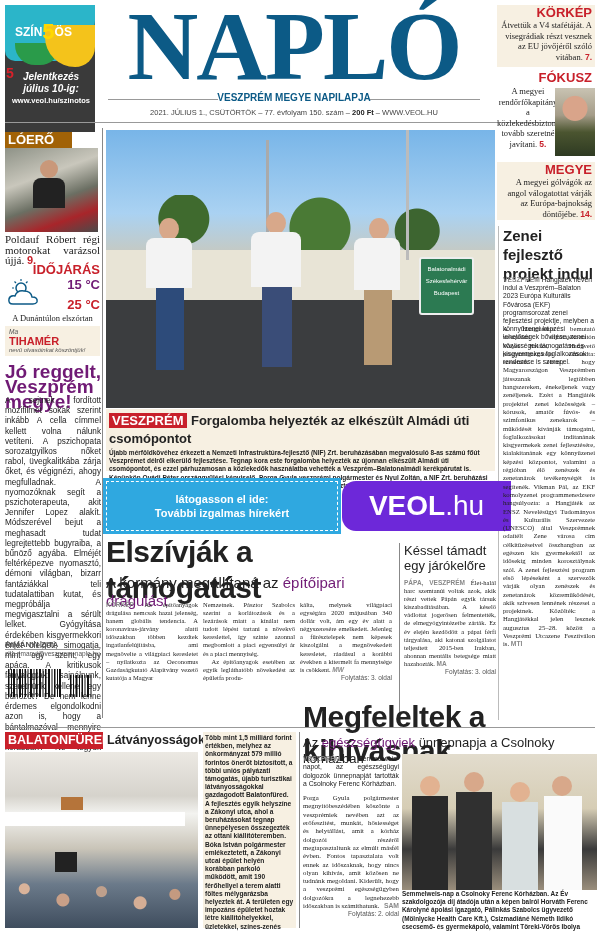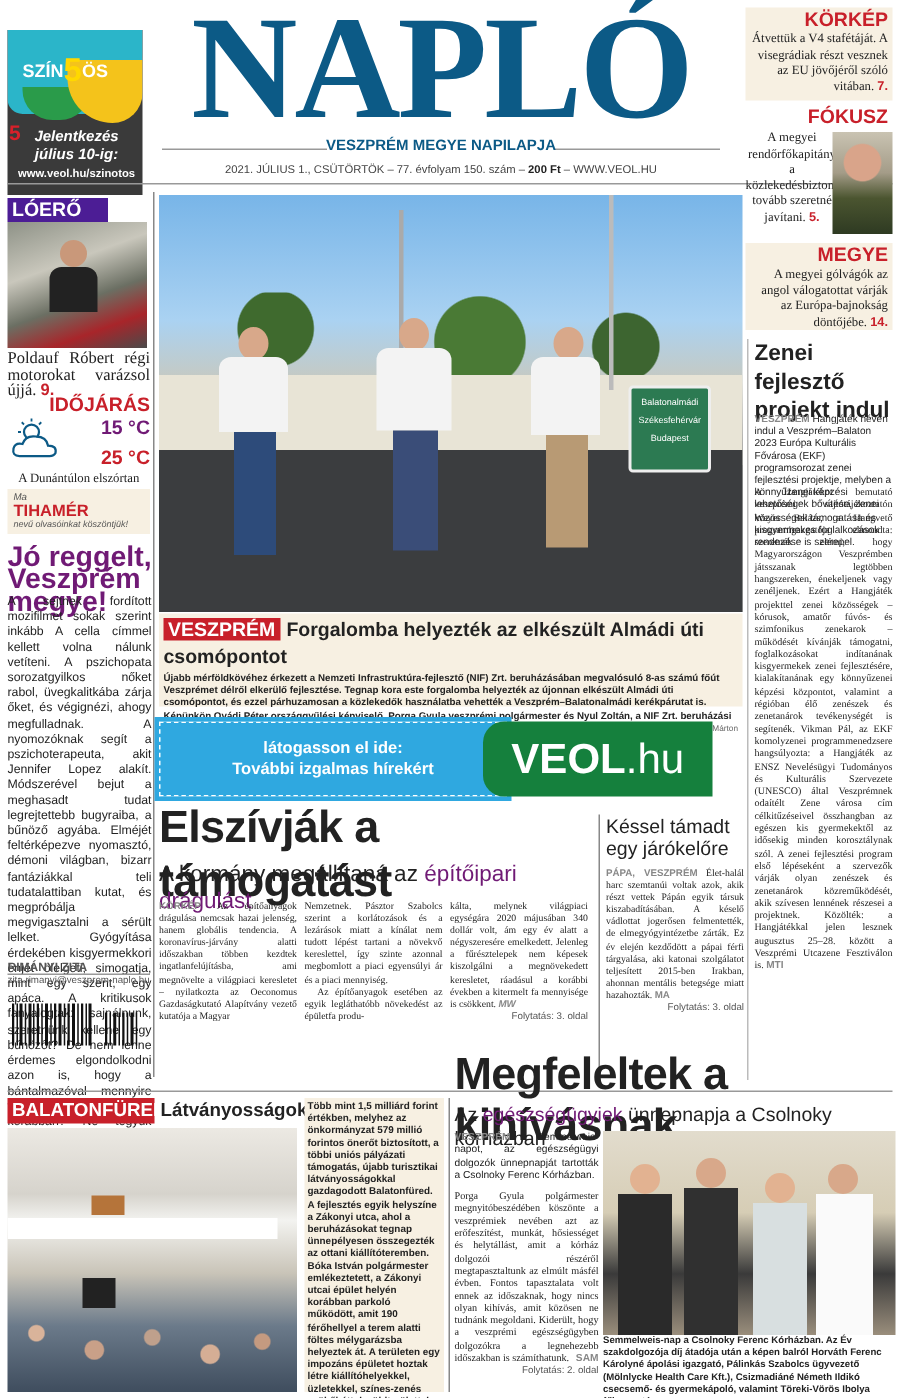--- a/index.html
+++ b/index.html
@@ -6,21 +6,21 @@
 body{width:600px;height:932px;background:#fff;font-family:"Liberation Serif",serif;color:#222;position:relative;overflow:hidden}
 .abs{position:absolute}
 .sans{font-family:"Liberation Sans","DejaVu Sans",sans-serif}
 .red{color:#c8202a}
 .blue{color:#701a75}
 .beige{background:#f7f0e2}
 .rule-v{position:absolute;width:1px;background:#888}
 .rule-h{position:absolute;height:1px;background:#aaa}
 
 
-#promo{left:5px;top:20px;width:90px;height:110px;background:#3a3a3a;overflow:hidden}
+#promo{left:5px;top:5px;width:90px;height:127px;background:#3a3a3a;overflow:hidden}
 #promo .blob{position:absolute;left:0;top:0;width:90px;height:56px;background:#2bb5c9;border-radius:0 0 40px 10px}
 #promo .blob2{position:absolute;left:40px;top:20px;width:50px;height:42px;background:#f4c31b;border-radius:0 0 20px 30px}
 #promo .blob3{position:absolute;left:10px;top:38px;width:45px;height:22px;background:#2a9b4a;border-radius:0 0 20px 20px}
 #promo .brand{position:absolute;left:10px;top:14px;font-size:12px;font-weight:bold;color:#fff;letter-spacing:0}
 #promo .brand b{color:#ffd800;font-size:22px;vertical-align:-3px}
 #promo .txt{position:absolute;left:4px;top:66px;width:84px;text-align:center;color:#fff;font-style:italic;font-weight:bold;font-size:10px;line-height:12px}
 #promo .url{font-size:7.5px;font-style:normal}
 #promo .five{position:absolute;left:1px;top:60px;color:#d8202a;font-weight:bold;font-size:14px}
 
 #logo{left:108px;top:2px;width:372px;height:88px;font-family:"Liberation Serif","DejaVu Serif",serif;font-weight:bold;font-size:98px;line-height:88px;color:#0c5a86;text-align:center;letter-spacing:-2px}
@@ -29,21 +29,21 @@
 #tagline{position:absolute;left:0;width:372px;text-align:center;font-size:10px;font-weight:bold;color:#0c5a86;top:0}
 #dateline{left:108px;top:108px;width:372px;text-align:center;font-size:7.5px;color:#444}
 #dateline b{color:#222}
 
 
 .rbox{position:absolute;left:497px;width:98px}
 .rhead{font-size:13px;font-weight:bold;text-align:right;padding-right:3px}
 .rtext{font-size:8.5px;line-height:10.5px;text-align:right;padding:0 3px}
 
 
-#loero-head{left:5px;top:132px;width:67px;height:16px;background:#4c1d95;color:#fff;font-weight:bold;font-size:13px;padding-left:3px;line-height:16px}
+#loero-head{left:5px;top:132px;width:67px;height:16px;background:#a16207;color:#fff;font-weight:bold;font-size:13px;padding-left:3px;line-height:16px}
 #loero-img{left:5px;top:148px;width:93px;height:84px;background:linear-gradient(160deg,#8e9287 0%,#c9c7bc 35%,#6b6f63 60%,#a8252a 80%,#4a4a4a 100%)}
 #loero-txt{left:5px;top:234px;width:95px;font-size:11px;line-height:10.5px;text-align:justify}
 #weather{left:5px;top:262px;width:95px}
 #weather .h{font-size:13px;font-weight:bold;text-align:right}
 #weather .t{font-size:13px;font-weight:bold;text-align:right;line-height:16px}
 #weather .desc{font-size:8.5px;line-height:10.5px;text-align:center}
 #name-box{left:5px;top:326px;width:95px;height:30px;padding:2px 4px}
 #name-box .ma{font-size:6.5px;font-style:italic;color:#555}
 #name-box .nm{font-size:11px;font-weight:bold;line-height:12px}
 #name-box .sub{font-size:6px;font-style:italic;color:#555}
@@ -64,21 +64,21 @@
 
 #main-caption-box{left:106px;top:409px;width:389px;height:62px;background:#f7f0e2;padding:2px 3px}
 #tag-veszprem{display:inline-block;background:#c8202a;color:#fff;font-weight:bold;font-size:13px;padding:0 3px;line-height:15px}
 #main-head{display:inline;font-size:13px;font-weight:bold;color:#222;line-height:15px}
 #main-body{font-size:6.5px;line-height:8.2px;font-weight:bold;margin-top:2px}
 #main-body .cont{font-weight:normal;color:#555}
 #main-body .credit{float:right;font-weight:normal;font-size:5.5px;color:#666}
 
 #veol-banner{left:106px;top:481px;width:385px;height:50px}
 #veol-left{position:absolute;left:0;top:0;width:232px;height:50px;background:#2fa8e0;border:1.5px dashed #fff;outline:3px solid #2fa8e0;color:#fff;font-weight:bold;font-size:11px;line-height:14px;text-align:center;padding-top:10px}
-#veol-right{position:absolute;left:216px;top:0;width:153px;height:50px;background:#15803d;border-radius:14px 0 0 14px;color:#fff;font-size:28px;font-weight:bold;text-align:center;line-height:50px}
+#veol-right{position:absolute;left:236px;top:0;width:169px;height:50px;background:#6d28d9;border-radius:14px 0 0 14px;color:#fff;font-size:28px;font-weight:bold;text-align:center;line-height:50px}
 #veol-right span{font-weight:normal}
 
 #head-elszivjak{left:106px;top:534px;width:290px;font-size:30px;font-weight:bold;line-height:36px;letter-spacing:-0.5px}
 #sub-elszivjak{left:106px;top:574px;width:290px;font-size:15px;line-height:18px}
 .col3{position:absolute;top:601px;width:92px;font-size:6.5px;line-height:8.1px;text-align:justify}
 .kicker{color:#888;font-weight:bold;font-family:"Liberation Sans",sans-serif}
 .cont-small{font-size:6.5px;color:#555;text-align:right}
 
 #side-head{left:404px;top:543px;width:92px;font-size:13px;line-height:15px}
 #side-body{left:404px;top:579px;width:92px;font-size:6.5px;line-height:8.1px;text-align:justify}

